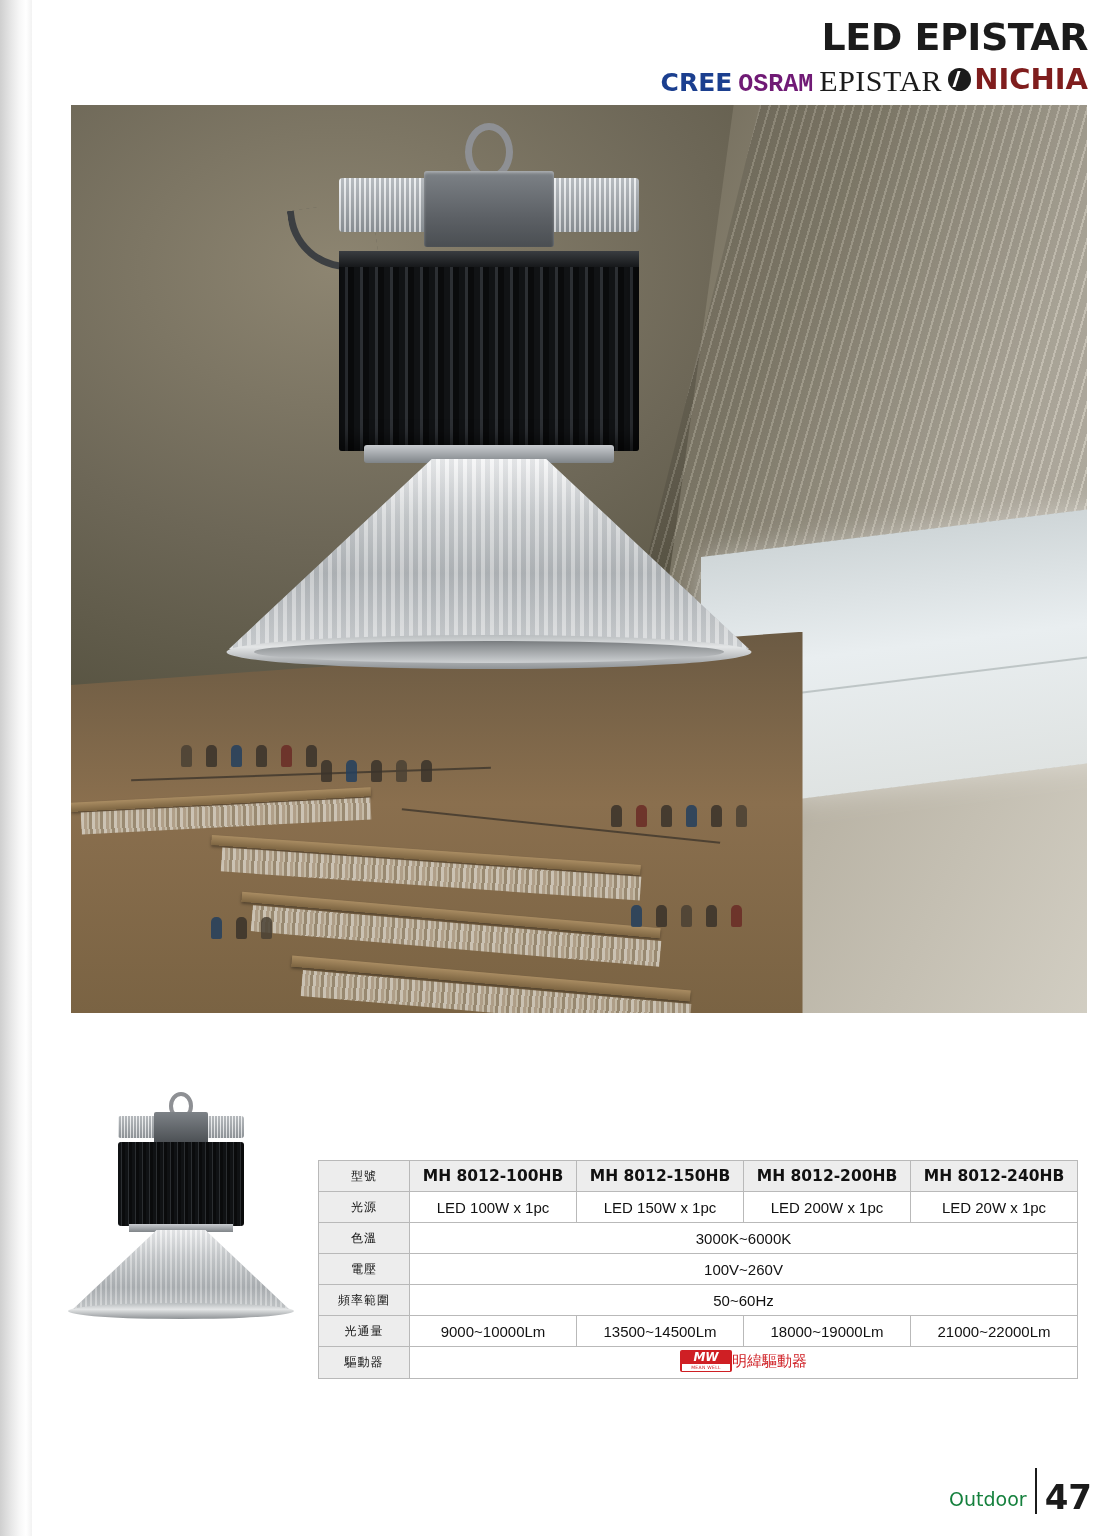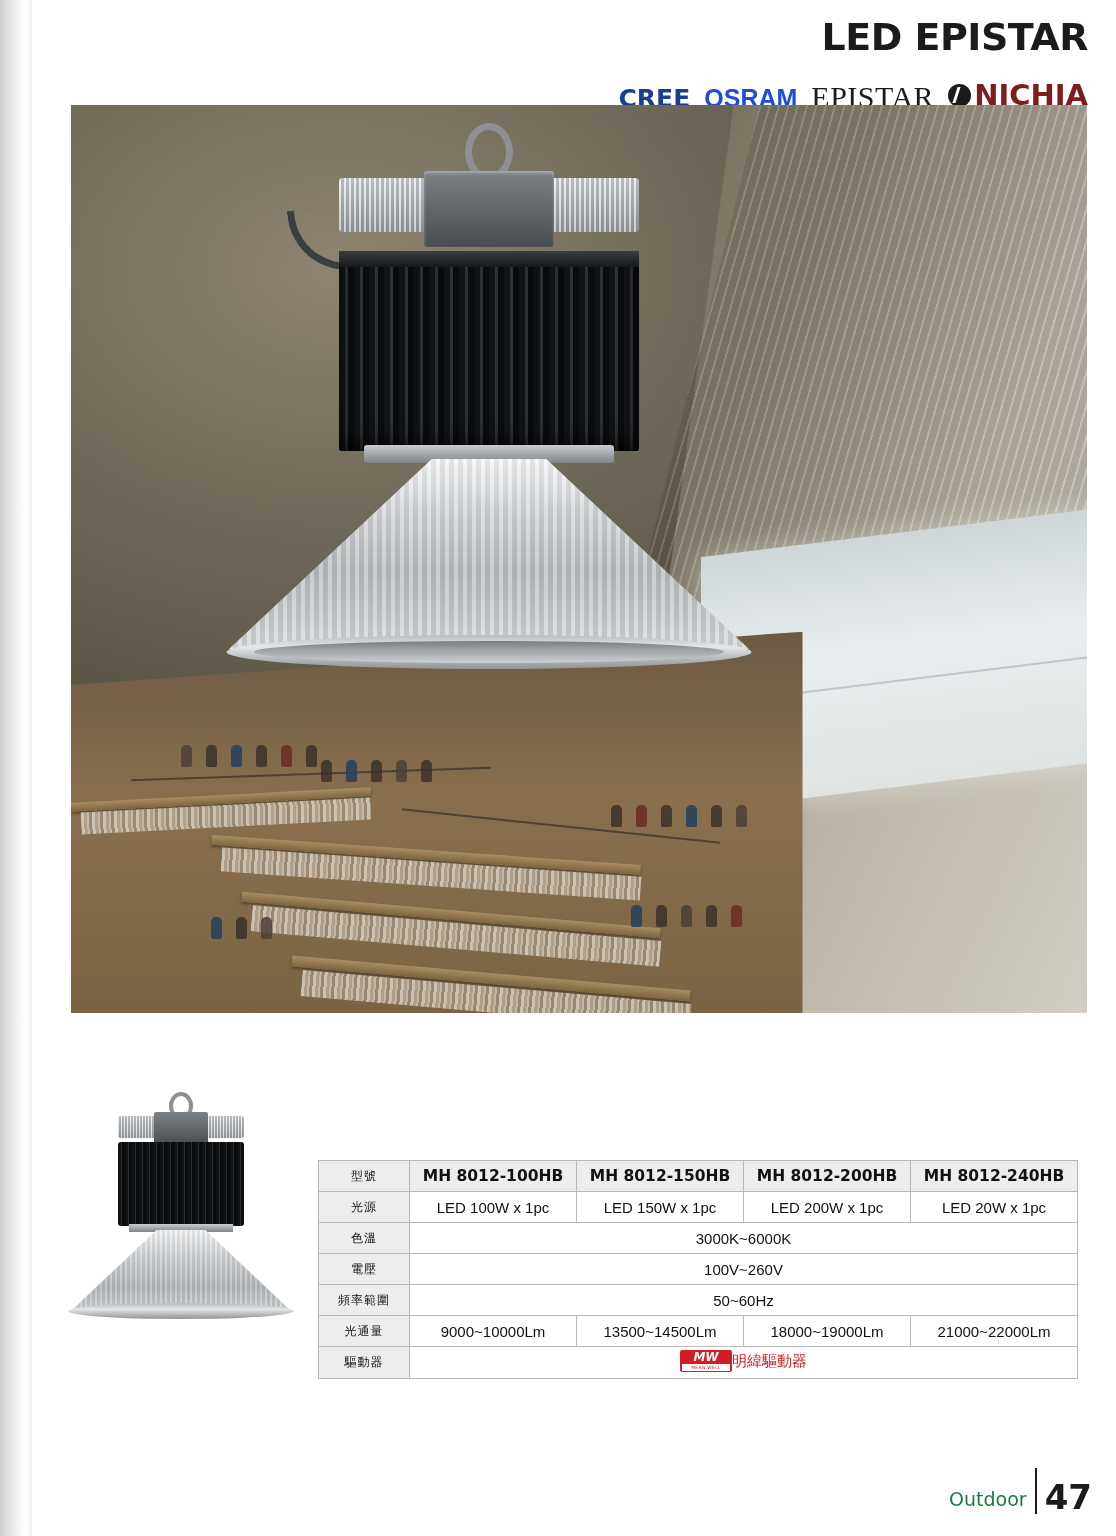--- a/index.html
+++ b/index.html
@@ -38,37 +38,37 @@
     line-height: 1;
   }
   .header .title {
     font-size: 38px;
     font-weight: bold;
     letter-spacing: -0.5px;
     color: #1b1b1b;
     font-family: "DejaVu Sans", sans-serif;
   }
   .brandrow {
-    margin-top: 25px;
+    margin-top: 9px;
     display: flex;
     align-items: baseline;
     justify-content: flex-end;
-    gap: 14px;
+    gap: 6px;
   }
   .brand-cree {
     font-size: 25px;
     font-weight: bold;
     color: #1b3f8f;
     font-family: "DejaVu Sans", sans-serif;
   }
   .brand-osram {
     font-size: 25px;
     font-weight: bold;
-    color: #1d4ed8;
-    font-family: Liberation Sans, sans-serif;
+    color: #701a75;
+    font-family: Liberation Mono, monospace;
   }
   .brand-epistar {
     font-size: 30px;
     color: #1b1b1b;
     font-family: "Liberation Serif", serif;
     letter-spacing: 0.5px;
   }
   .brand-nichia {
     font-size: 29px;
     font-weight: bold;

